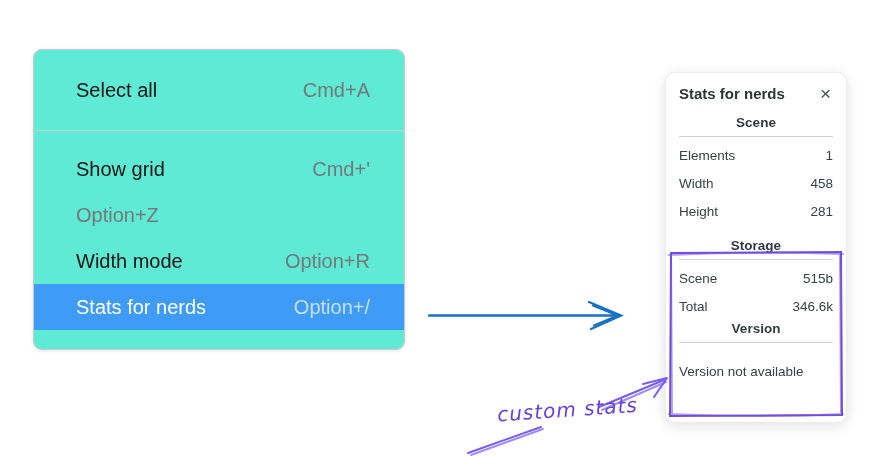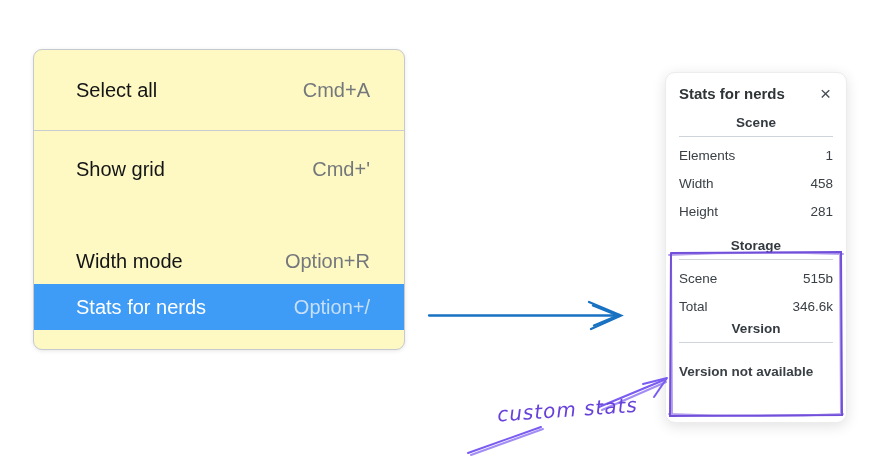--- a/index.html
+++ b/index.html
@@ -4,21 +4,21 @@
 <style>
   html,body{margin:0;padding:0;background:#fff;}
   .canvas{
     position:relative;width:873px;height:461px;overflow:hidden;
     font-family:"Liberation Sans", sans-serif;background:#fff;
   }
 
   
   .menu{
     position:absolute;left:33px;top:49px;width:372px;height:301px;
-    box-sizing:border-box;background:#fef9c3;
+    box-sizing:border-box;background:#5eead4;
     border:1px solid #c6c9cd;border-radius:9px;
     box-shadow:0 1px 4px rgba(0,0,0,0.10);
   }
   .menu-sec1{padding-top:17px;padding-bottom:17px;}
   .menu-sep{height:1px;background:#c9ccd0;width:100%;}
   .menu-sec2{padding-top:15px;}
   .menu-row{
     height:46px;display:flex;align-items:center;justify-content:space-between;
     padding:0 34px 0 42px;font-size:20px;cursor:default;
   }
@@ -39,21 +39,21 @@
   .panel-header{display:flex;align-items:center;justify-content:space-between;margin-bottom:13px;}
   .panel-title{font-weight:bold;font-size:15px;color:#2f3437;}
   .panel-close{
     font-size:19px;line-height:16px;color:#495057;cursor:pointer;
     font-weight:300;padding:0 2px;
   }
   .sec-h{text-align:center;font-weight:bold;font-size:13.5px;color:#343a40;margin:4px 0 6px;}
   .sec-hr{border:0;border-top:1px solid #ced4da;margin:0 0 5px;}
   .srow{display:flex;justify-content:space-between;line-height:28px;align-items:center;}
   .srow .v{text-align:right;}
-  .note{line-height:26px;margin-top:16px;font-weight:bold;}
+  .note{line-height:26px;margin-top:16px;}
 
   
   .anno-layer{position:absolute;left:0;top:0;width:873px;height:461px;pointer-events:none;}
   .custom-label{
     position:absolute;left:497px;top:397px;width:160px;
     font-family:"DejaVu Sans", sans-serif;font-style:italic;
     font-size:20px;color:#6741d9;transform:rotate(-4deg);
     letter-spacing:1px;white-space:nowrap;
   }
 </style>
@@ -69,20 +69,21 @@
         <span class="shortcut">Cmd+A</span>
       </div>
     </div>
     <div class="menu-sep"></div>
     <div class="menu-sec2">
       <div class="menu-row">
         <span class="label">Show grid</span>
         <span class="shortcut">Cmd+'</span>
       </div>
       <div class="menu-row">
+        <span class="shortcut">Option+Z</span>
       </div>
       <div class="menu-row">
         <span class="label">Width mode</span>
         <span class="shortcut">Option+R</span>
       </div>
       <div class="menu-row highlight">
         <span class="label">Stats for nerds</span>
         <span class="shortcut">Option+/</span>
       </div>
     </div>

